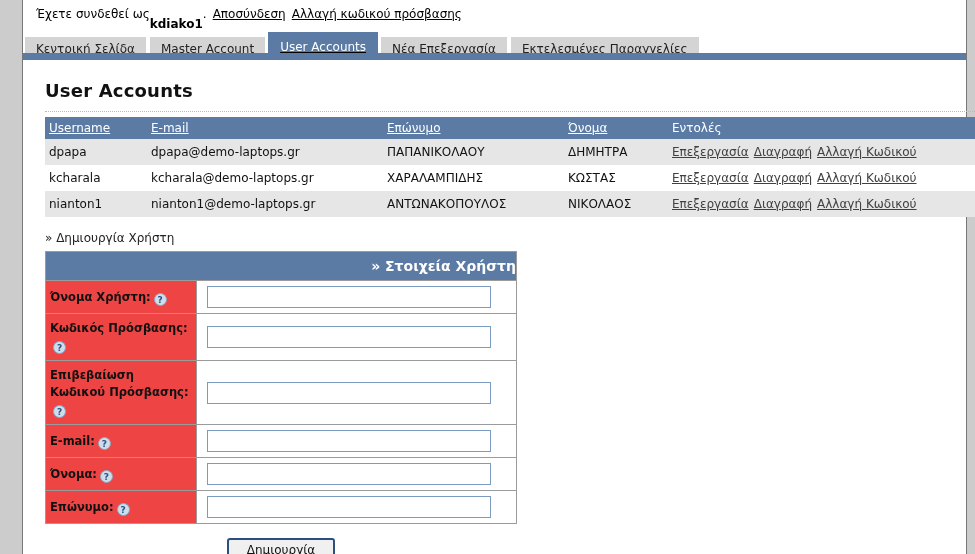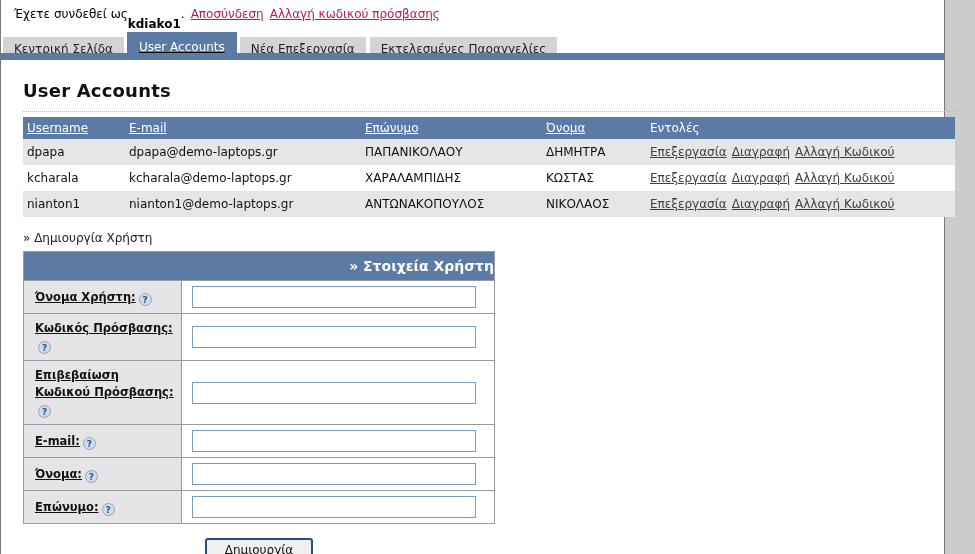--- a/index.html
+++ b/index.html
@@ -12,21 +12,21 @@
     background: #cccccc;
     font-family: "DejaVu Sans", "Liberation Sans", sans-serif;
     font-size: 12px;
     color: #000;
     overflow: hidden;
   }
 
   
   .page-frame {
     position: absolute;
-    left: 0;
+    left: 22px;
     top: 0;
     width: 945px;
     height: 554px;
     background: #ffffff;
     border-left: 1px solid #777777;
     border-right: 1px solid #777777;
     box-sizing: border-box;
   }
 
   
@@ -34,21 +34,21 @@
     height: 28px;
     padding-left: 13px;
     display: flex;
     align-items: center;
     background: #ffffff;
     font-size: 12px;
   }
   .status-bar .welcome { color: #000; }
   .status-bar .user { font-weight: bold; margin-top: 20px; }
   .status-bar a {
-    color: #be185d;
+    color: #000000;
     text-decoration: underline;
     margin-left: 6px;
   }
 
   
   .tabs-wrap {
     position: relative;
     height: 32px;
     padding-left: 1px;
     display: flex;
@@ -160,29 +160,28 @@
     background: #5b7ba5;
     color: #ffffff;
     text-align: right;
     font-size: 14px;
     font-weight: bold;
     padding: 4px 0 4px 7px;
     height: 20px;
   }
   table.formtbl td.labelcell {
     width: 140px;
-    background: #e5e5e5;
+    background: #ef4444;
     border: 1px solid #9b9b9b;
-    padding: 6px 6px 6px 11px;
+    padding: 6px 6px 6px 4px;
     vertical-align: middle;
     font-weight: bold;
     font-size: 11.5px;
     color: #111;
     line-height: 17px;
-    text-decoration: underline;
   }
   table.formtbl td.inputcell {
     border: 1px solid #9b9b9b;
     background: #ffffff;
     padding: 5px 0 5px 10px;
     vertical-align: middle;
   }
   table.formtbl input.txt {
     width: 278px;
     height: 18px;
@@ -239,20 +238,21 @@
   <div class="status-bar">
     <span class="welcome">Έχετε συνδεθεί ως </span>
       <span class="user">kdiako1</span>
       <span>.</span>
     <a href="#">Αποσύνδεση</a>
     <a href="#">Αλλαγή κωδικού πρόσβασης</a>
   </div>
 
   <div class="tabs-wrap">
     <div class="tab">Κεντρική Σελίδα</div>
+    <div class="tab">Master Account</div>
     <div class="tab active">User Accounts</div>
     <div class="tab">Νέα Επεξεργασία</div>
     <div class="tab">Εκτελεσμένες Παραγγελίες</div>
     <div class="tabs-underline"></div>
   </div>
 
   <div class="content">
 
     <div class="page-title">User Accounts</div>
     <div class="dotted-sep"></div>

